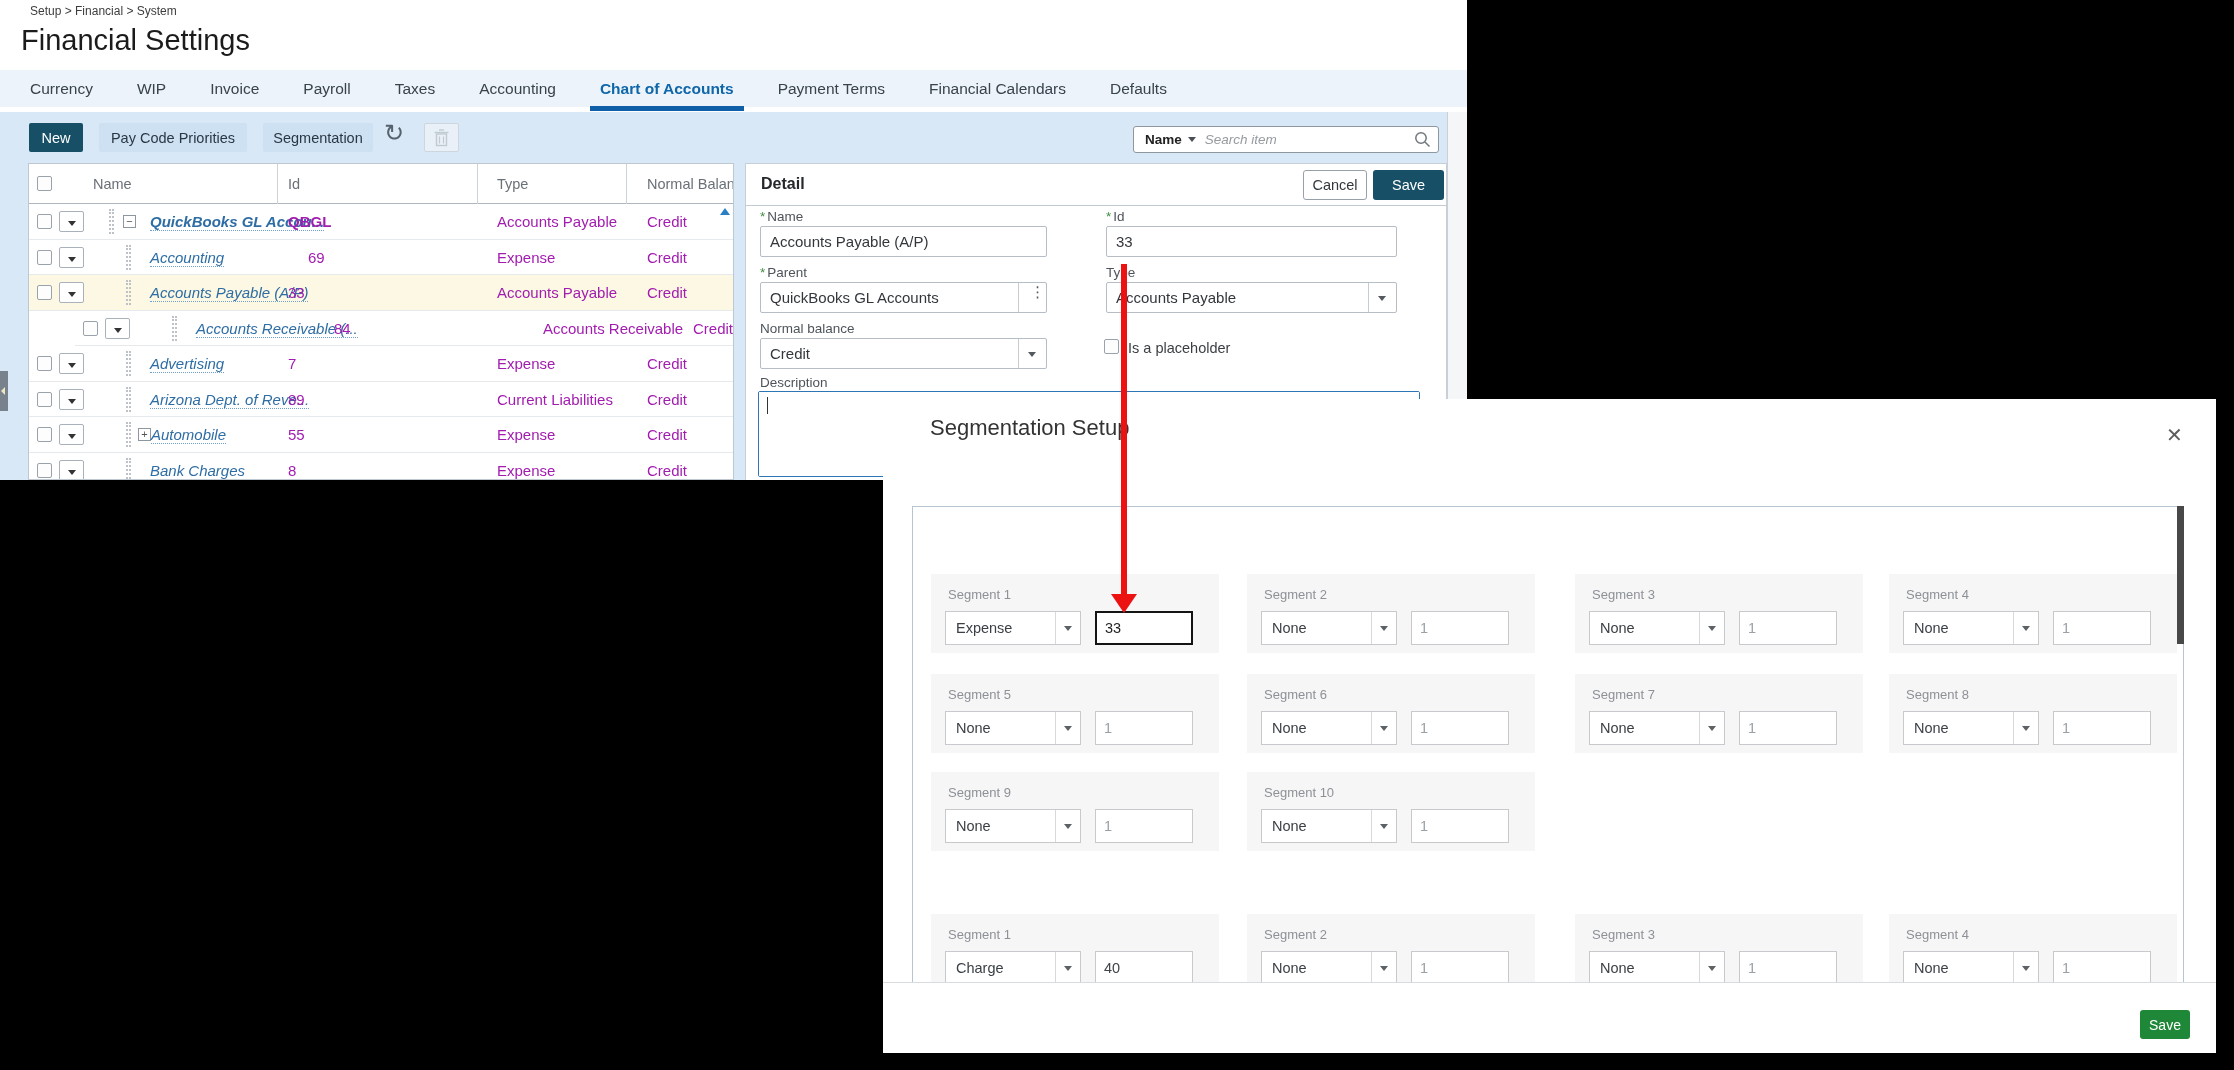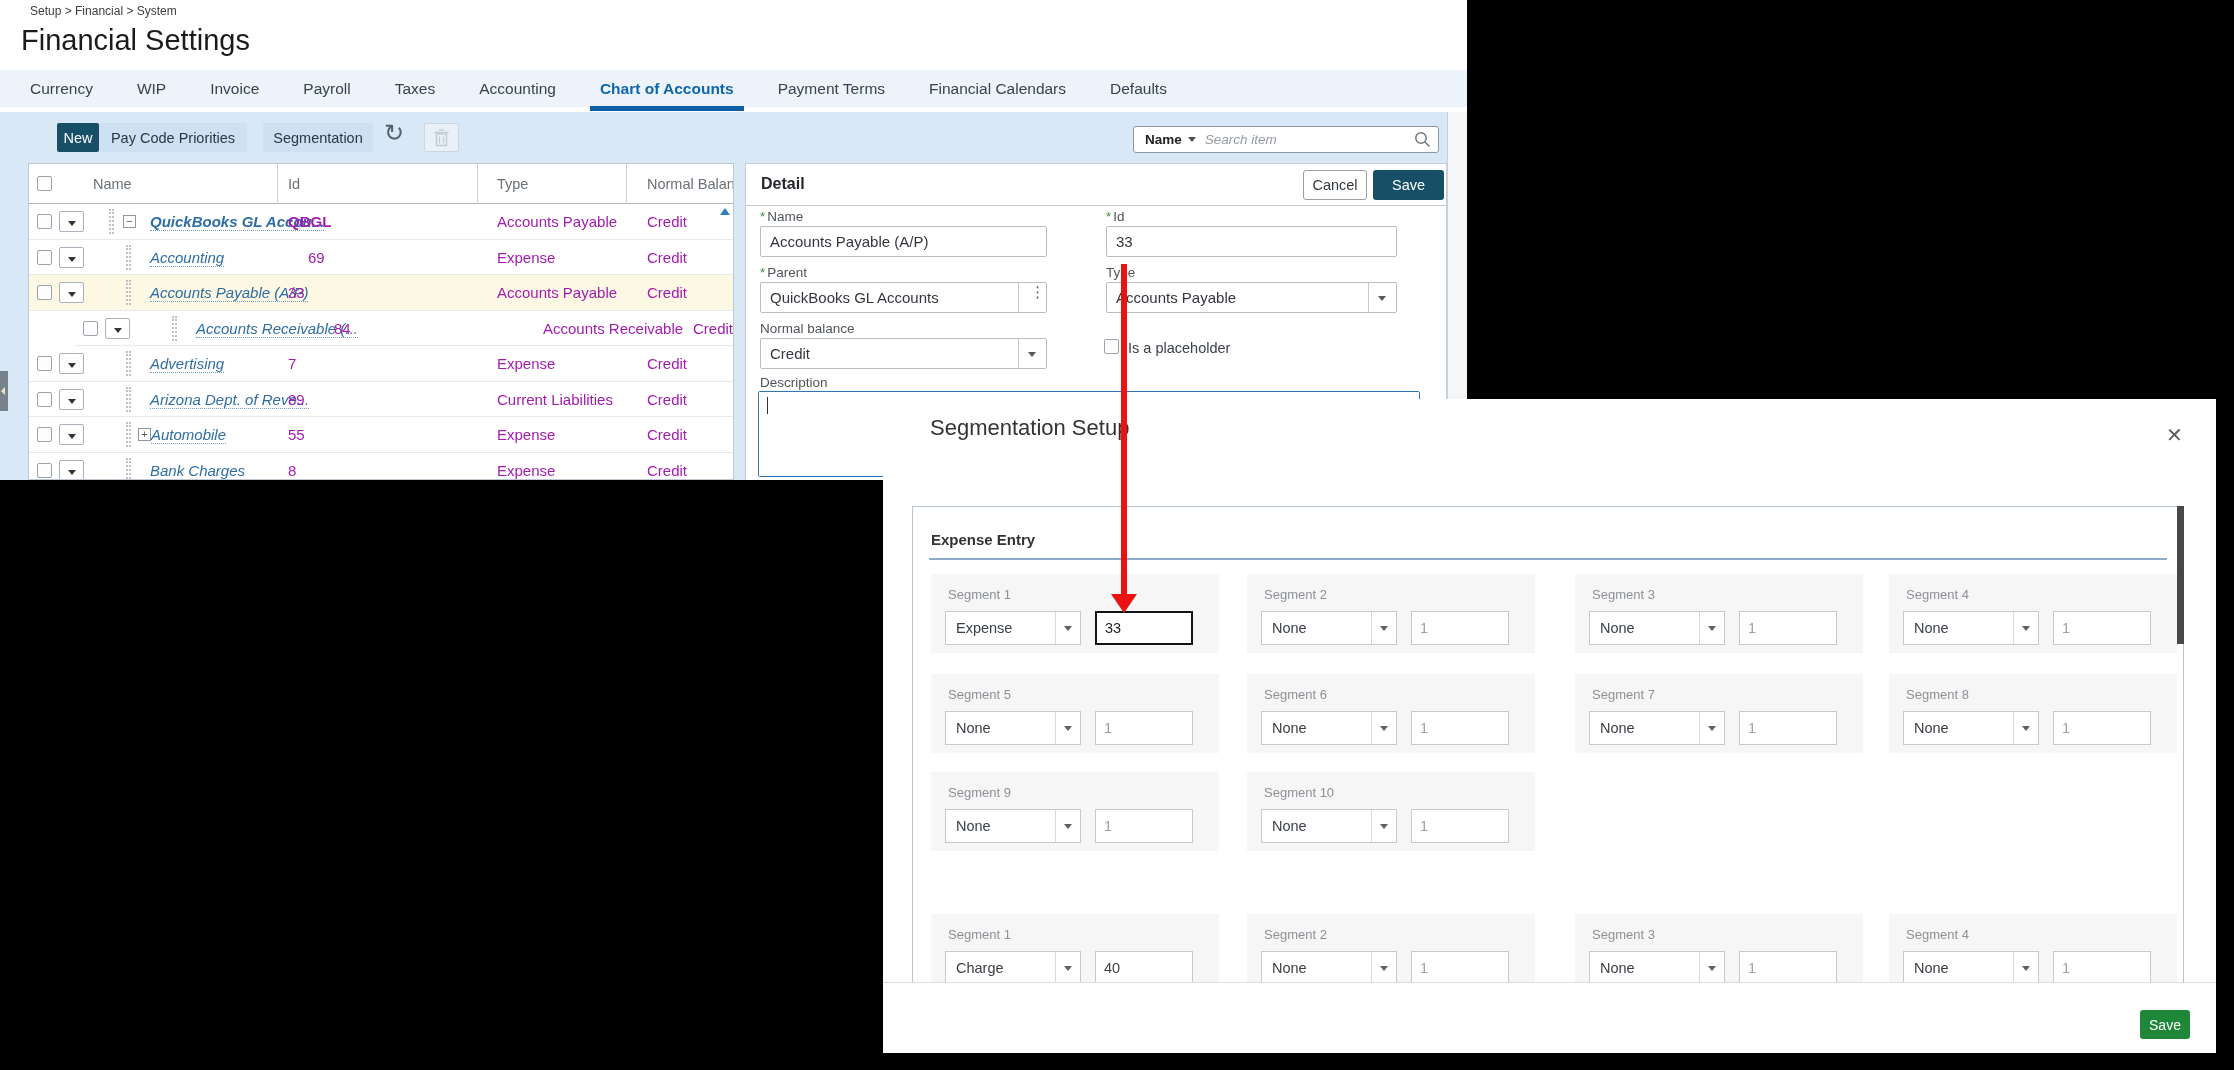--- a/index.html
+++ b/index.html
@@ -109,21 +109,21 @@
     <div class="tab">Taxes</div>
     <div class="tab">Accounting</div>
     <div class="tab active">Chart of Accounts</div>
     <div class="tab">Payment Terms</div>
     <div class="tab">Financial Calendars</div>
     <div class="tab">Defaults</div>
   </div>
 
   <div class="content"></div>
 
-  <button class="btn btn-dark" style="left:57px; top:123px; width:42px;">New</button>
+  <button class="btn btn-dark" style="left:29px; top:123px; width:54px;">New</button>
   <button class="btn btn-lite" style="left:99px; top:123px; width:148px;">Pay Code Priorities</button>
   <button class="btn btn-lite" style="left:263px; top:123px; width:110px;">Segmentation</button>
   <div class="icon-refresh">↻</div>
   <div class="trashbox">
     <svg width="15" height="18" viewBox="0 0 15 18">
       <rect x="2.5" y="5" width="10" height="11.5" fill="none" stroke="#c0cad3" stroke-width="1.4"></rect>
       <line x1="0.5" y1="3.5" x2="14.5" y2="3.5" stroke="#c0cad3" stroke-width="1.4"></line>
       <line x1="5" y1="1" x2="10" y2="1" stroke="#c0cad3" stroke-width="1.4"></line>
       <line x1="5.5" y1="7.5" x2="5.5" y2="14.5" stroke="#c0cad3" stroke-width="1.2"></line>
       <line x1="9.5" y1="7.5" x2="9.5" y2="14.5" stroke="#c0cad3" stroke-width="1.2"></line>
@@ -288,21 +288,20 @@
 </div>
 
 <div class="lefthandle"></div>
 
 <div class="dlg">
   <div class="dlg-title">Segmentation Setup</div>
   <div class="dlg-close">✕</div>
 
 
   <div class="dbox">
-    <div class="sec-title" style="top:24px;">Expense Entry</div>
 
     <div class="segcard" style="left:18px; top:67px;">
       <div class="seglab">Segment 1</div>
       <div class="segsel">
           <span class="val">Expense</span>
           <div class="cbox"></div>
         </div>
       <input class="seginp focus" value="33" style="">
     </div>
     <div class="segcard" style="left:334px; top:67px;">

